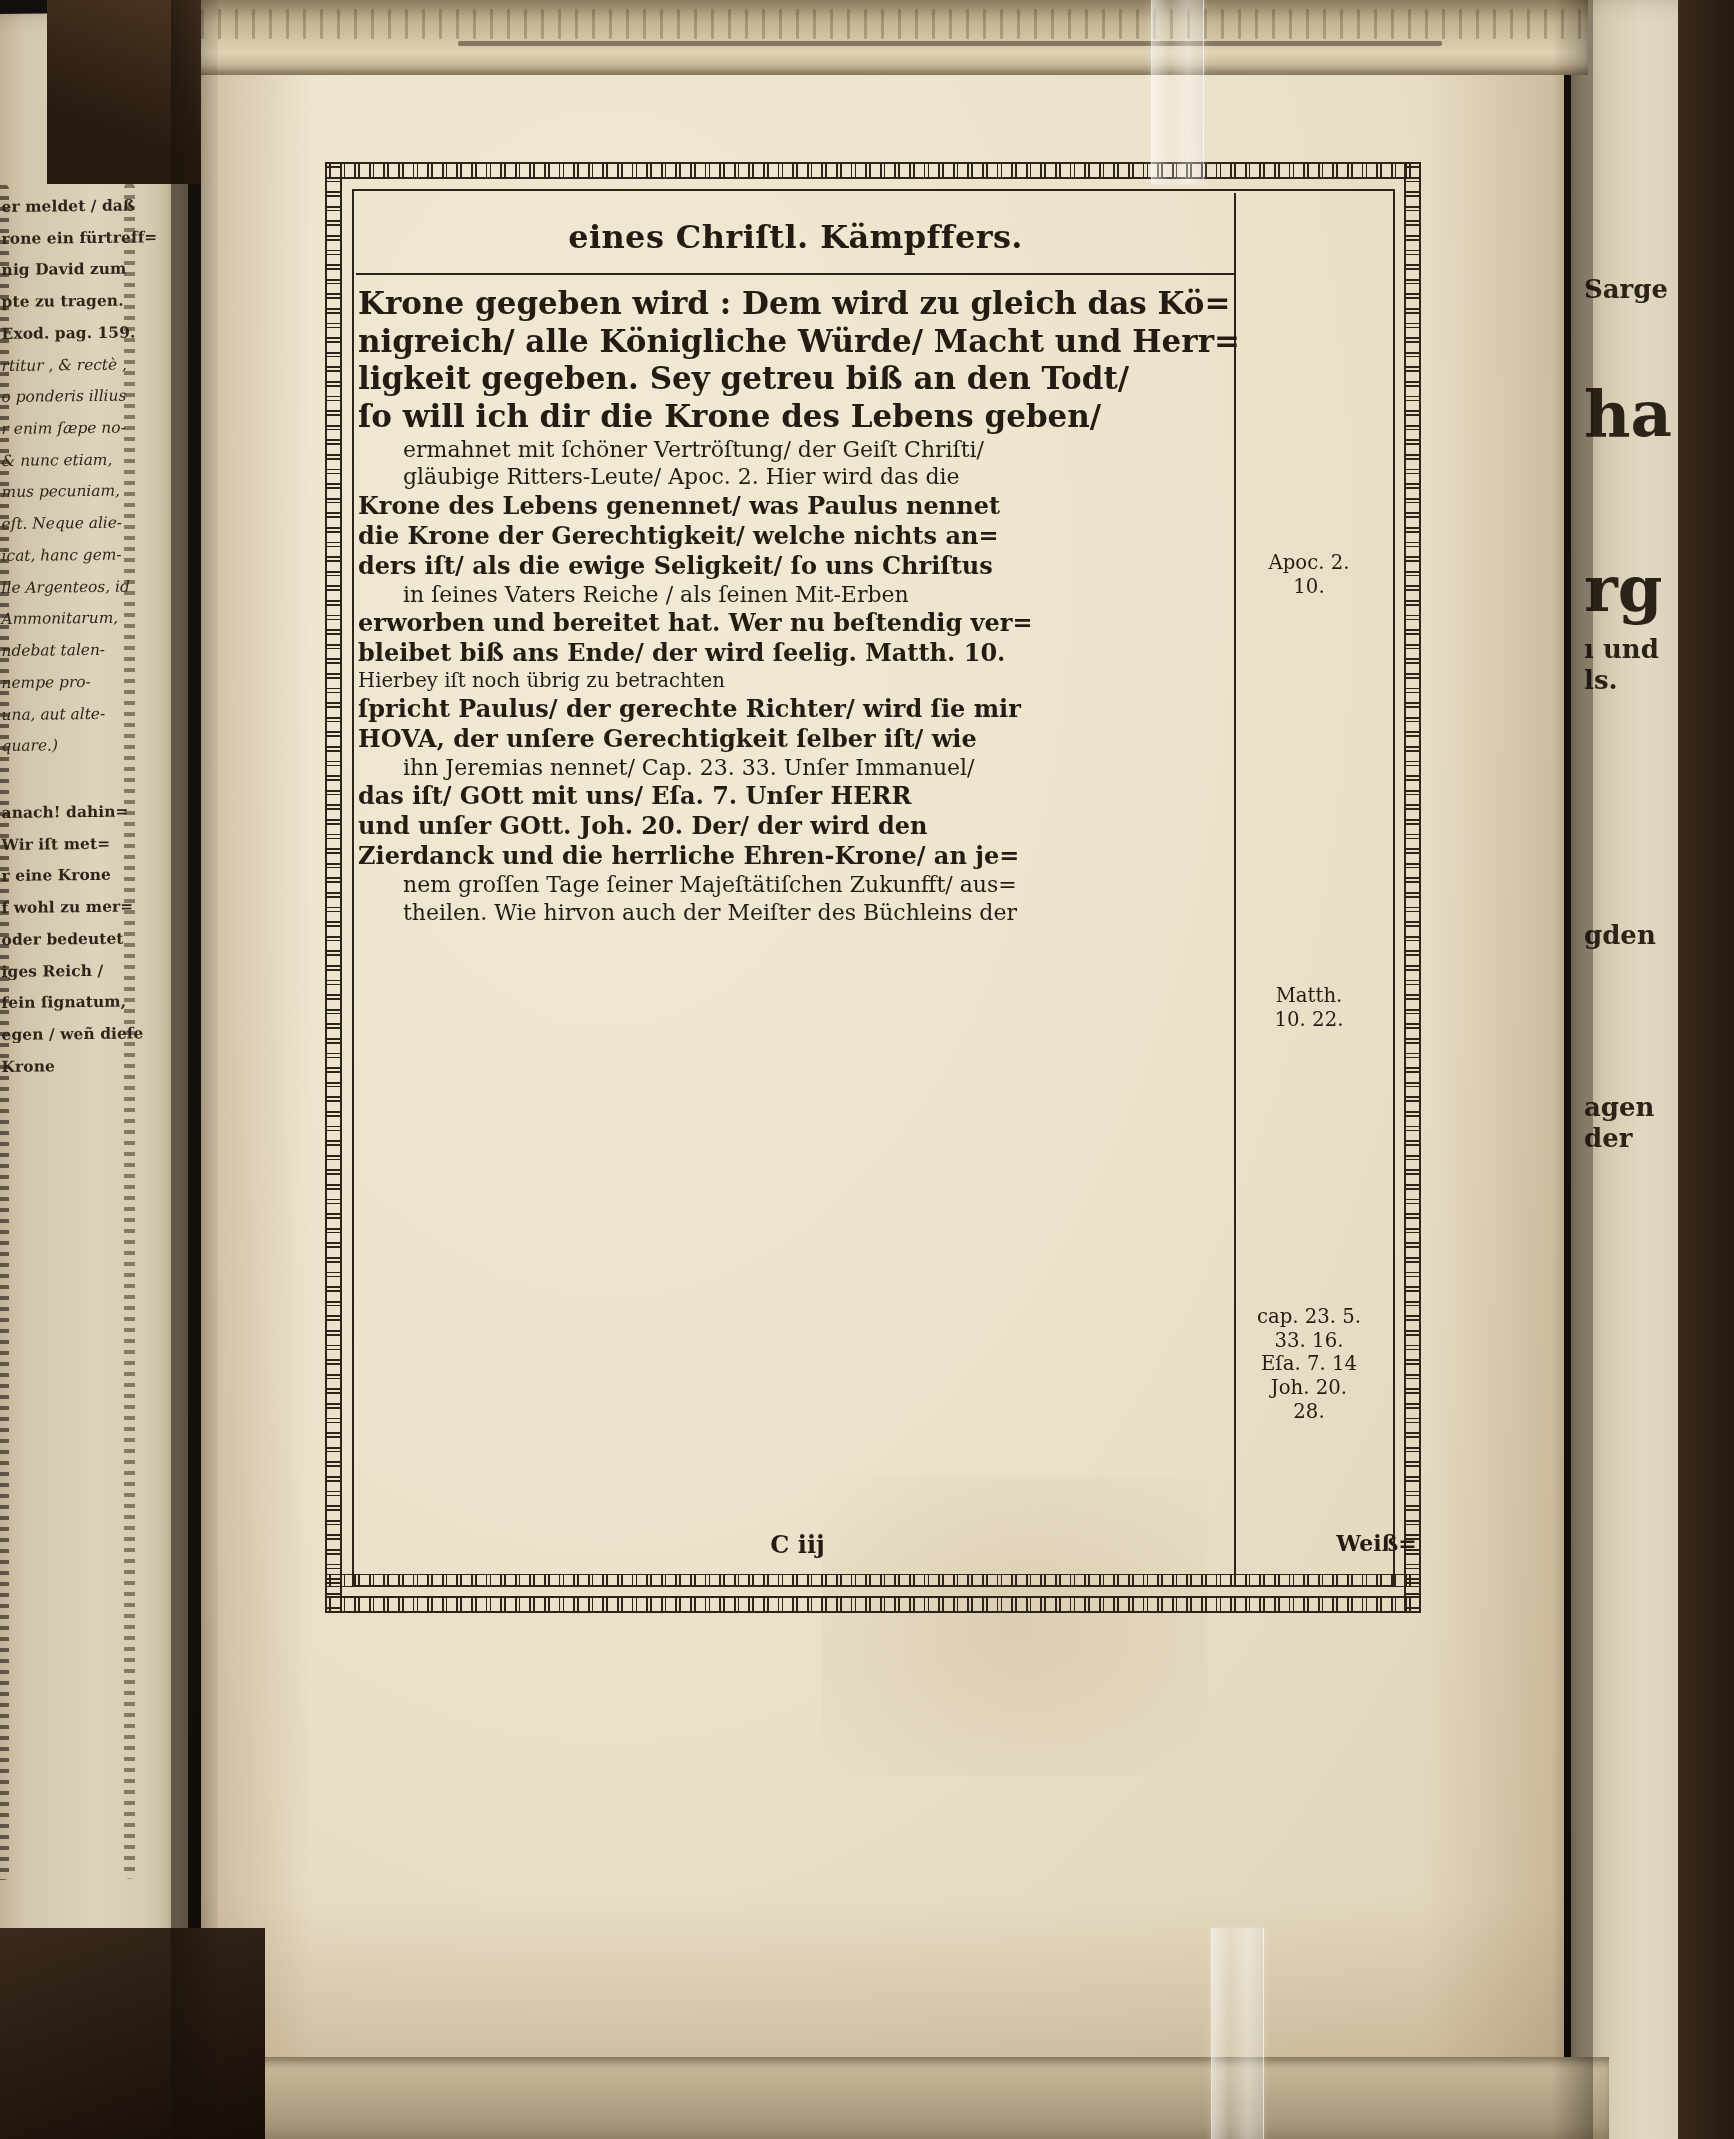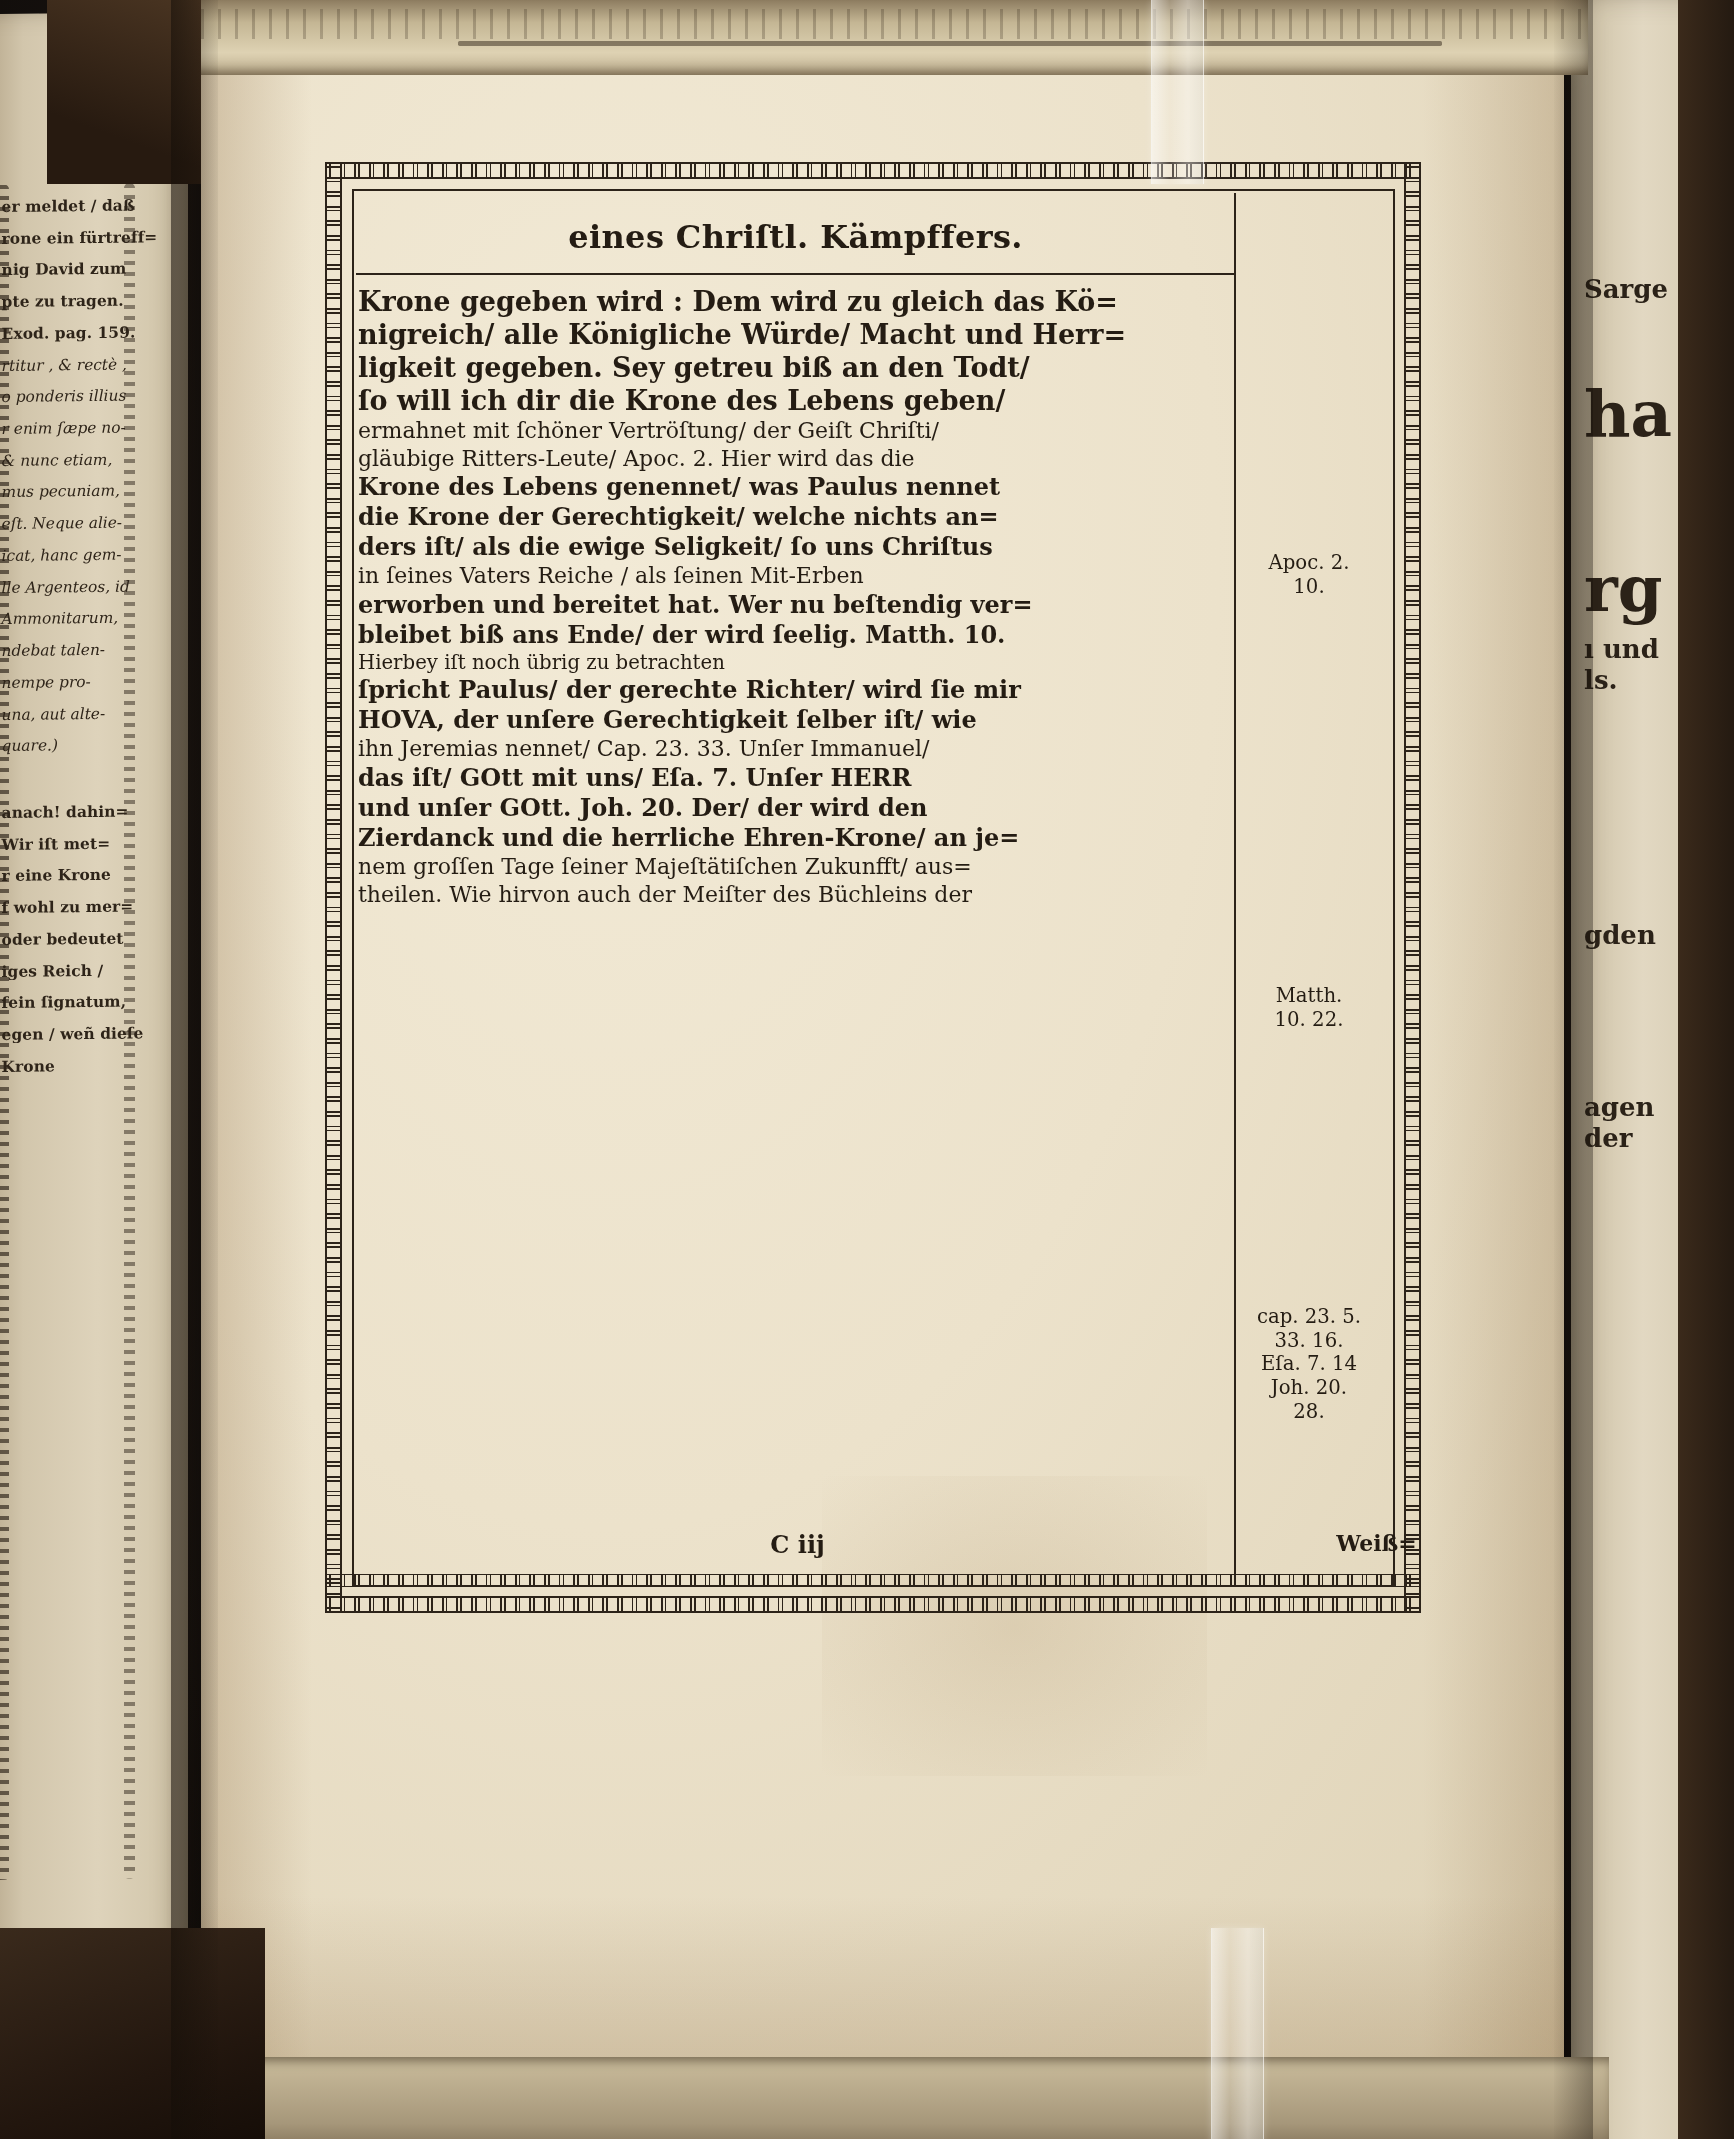--- a/index.html
+++ b/index.html
@@ -352,23 +352,23 @@
     color: #241c13;
   }
   .ln {
     display: block;
     white-space: nowrap;
     font-family: "DejaVu Serif", serif;
     color: #241c13;
     margin-bottom: 1.7px;
   }
   
-  .s1 { font-size: 27px; line-height: 1.16; font-weight: bold; }
+  .s1 { font-size: 31px; line-height: 1.16; font-weight: bold; }
   .s2 { font-size: 24px; line-height: 1.18; font-weight: bold; }
-  .s3 { font-size: 22px; line-height: 1.18; }
+  .s3 { font-size: 22px; line-height: 1.18; margin-left: 45px; }
   .s4 { font-size: 19.7px; line-height: 1.2; }
   .indent { padding-left: 90px; }
 
   
   .margin-notes {
     position: absolute;
     left: 920px;
     top: 124px;
     width: 128px;
     color: #241c13;

